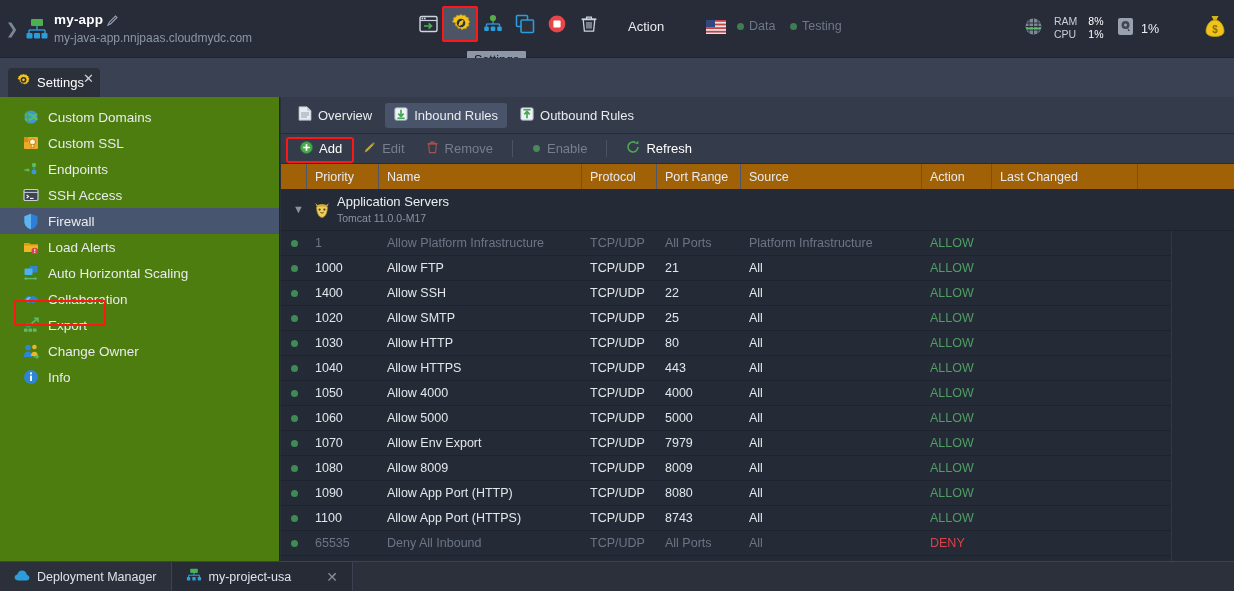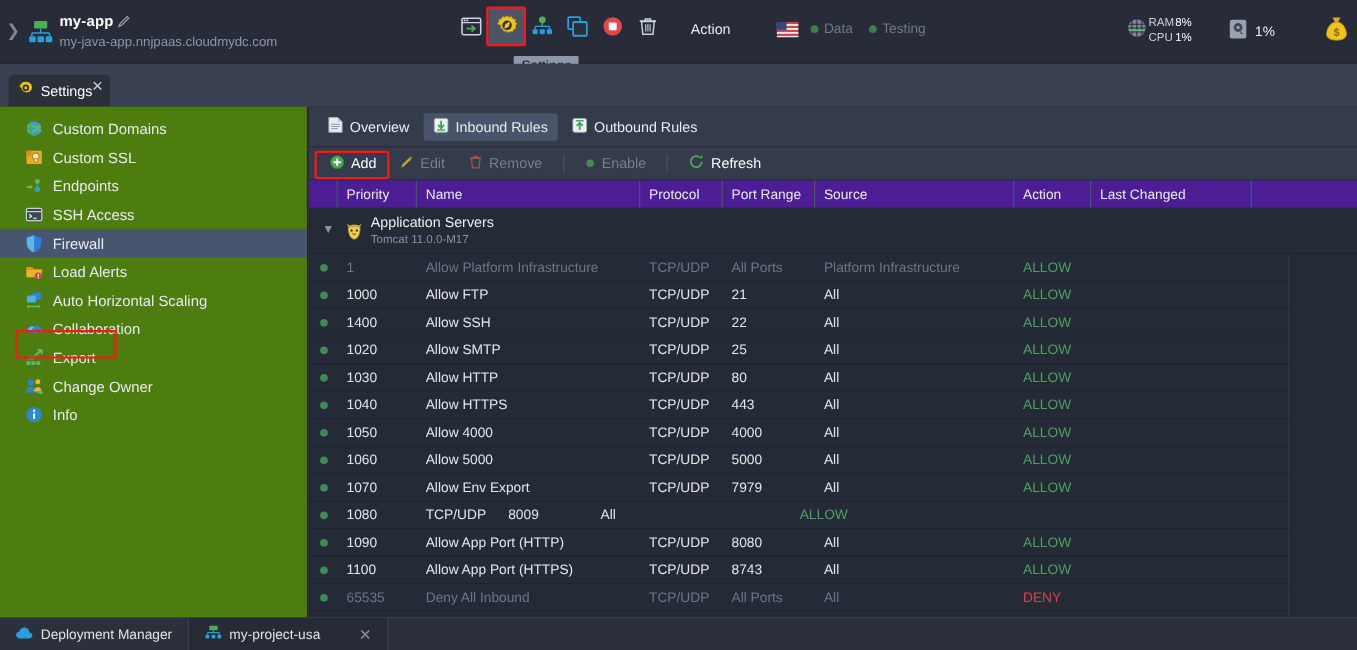--- a/index.html
+++ b/index.html
@@ -62,21 +62,21 @@
   }
   .flag { position: absolute; left: 706px; top: 20px; width: 20px; height: 14px; }
   .envtag {
     position: absolute; top: 19px; font-size: 12.5px; color: #6f7889;
     display: flex; align-items: center; gap: 5px;
   }
   .envtag .dot { width: 7px; height: 7px; border-radius: 50%; background: #3e7d52; }
   .envtag.data { left: 737px; }
   .envtag.testing { left: 790px; }
 
-  .statgroup { position: absolute; left: 1024px; top: 15px; display: flex; align-items: center; gap: 1px; }
+  .statgroup { position: absolute; left: 1024px; top: 15px; display: flex; align-items: center; gap: 11px; }
   .stat-lines { font-size: 10.5px; line-height: 13px; color: #c9cfd9; }
   .stat-vals { font-size: 10.5px; line-height: 13px; color: #ffffff; }
   .diskgroup { position: absolute; left: 1117px; top: 17px; display: flex; align-items: center; gap: 7px; }
   .disk-val { font-size: 12.5px; color: #eceef2; }
   .moneyicon { position: absolute; left: 1204px; top: 14px; width: 22px; height: 24px; }
 
   
   .tabstrip {
     position: absolute; left: 0; top: 58px; width: 1234px; height: 39px;
     background: #3a4152;
@@ -136,21 +136,21 @@
   .actbtn.disabled { color: #767f90; cursor: default; }
   .act-sep { width: 1px; height: 17px; background: #4a5365; margin: 0 6px; }
   .add-hl {
     position: absolute; left: 5px; top: 40px; width: 68px; height: 26px;
     border: 2px solid #ff1717; border-radius: 3px; pointer-events: none;
   }
 
   
   .thead {
     position: absolute; left: 0; top: 67px; width: 953px; height: 25px;
-    background: #4c1d95; display: flex; align-items: center;
+    background: #a16207; display: flex; align-items: center;
     font-size: 12.5px; color: #e8eaef;
   }
   .thead .th { height: 25px; display: flex; align-items: center; padding-left: 8px;
     border-right: 1px solid #4e586c; }
   .tbody { position: absolute; left: 0; top: 92px; width: 953px; height: 372px; background: #252b36; }
 
   .grouprow {
     position: relative; height: 42px; background: #252b36;
     border-bottom: 1px solid #1e232d;
   }
@@ -723,20 +723,21 @@
           <span class="cell" style="width:181px">All</span>
           <span class="cell allow" style="width:70px">ALLOW</span>
           <span class="cell" style="width:146px"></span>
         </div>
 
         <div class="trow">
           <span class="statedot">
               <i></i>
             </span>
           <span class="cell" style="width:72px">1080</span>
+          <span class="cell" style="width:203px">Allow 8009</span>
           <span class="cell" style="width:75px">TCP/UDP</span>
           <span class="cell" style="width:84px">8009</span>
           <span class="cell" style="width:181px">All</span>
           <span class="cell allow" style="width:70px">ALLOW</span>
           <span class="cell" style="width:146px"></span>
         </div>
 
         <div class="trow">
           <span class="statedot">
               <i></i>

